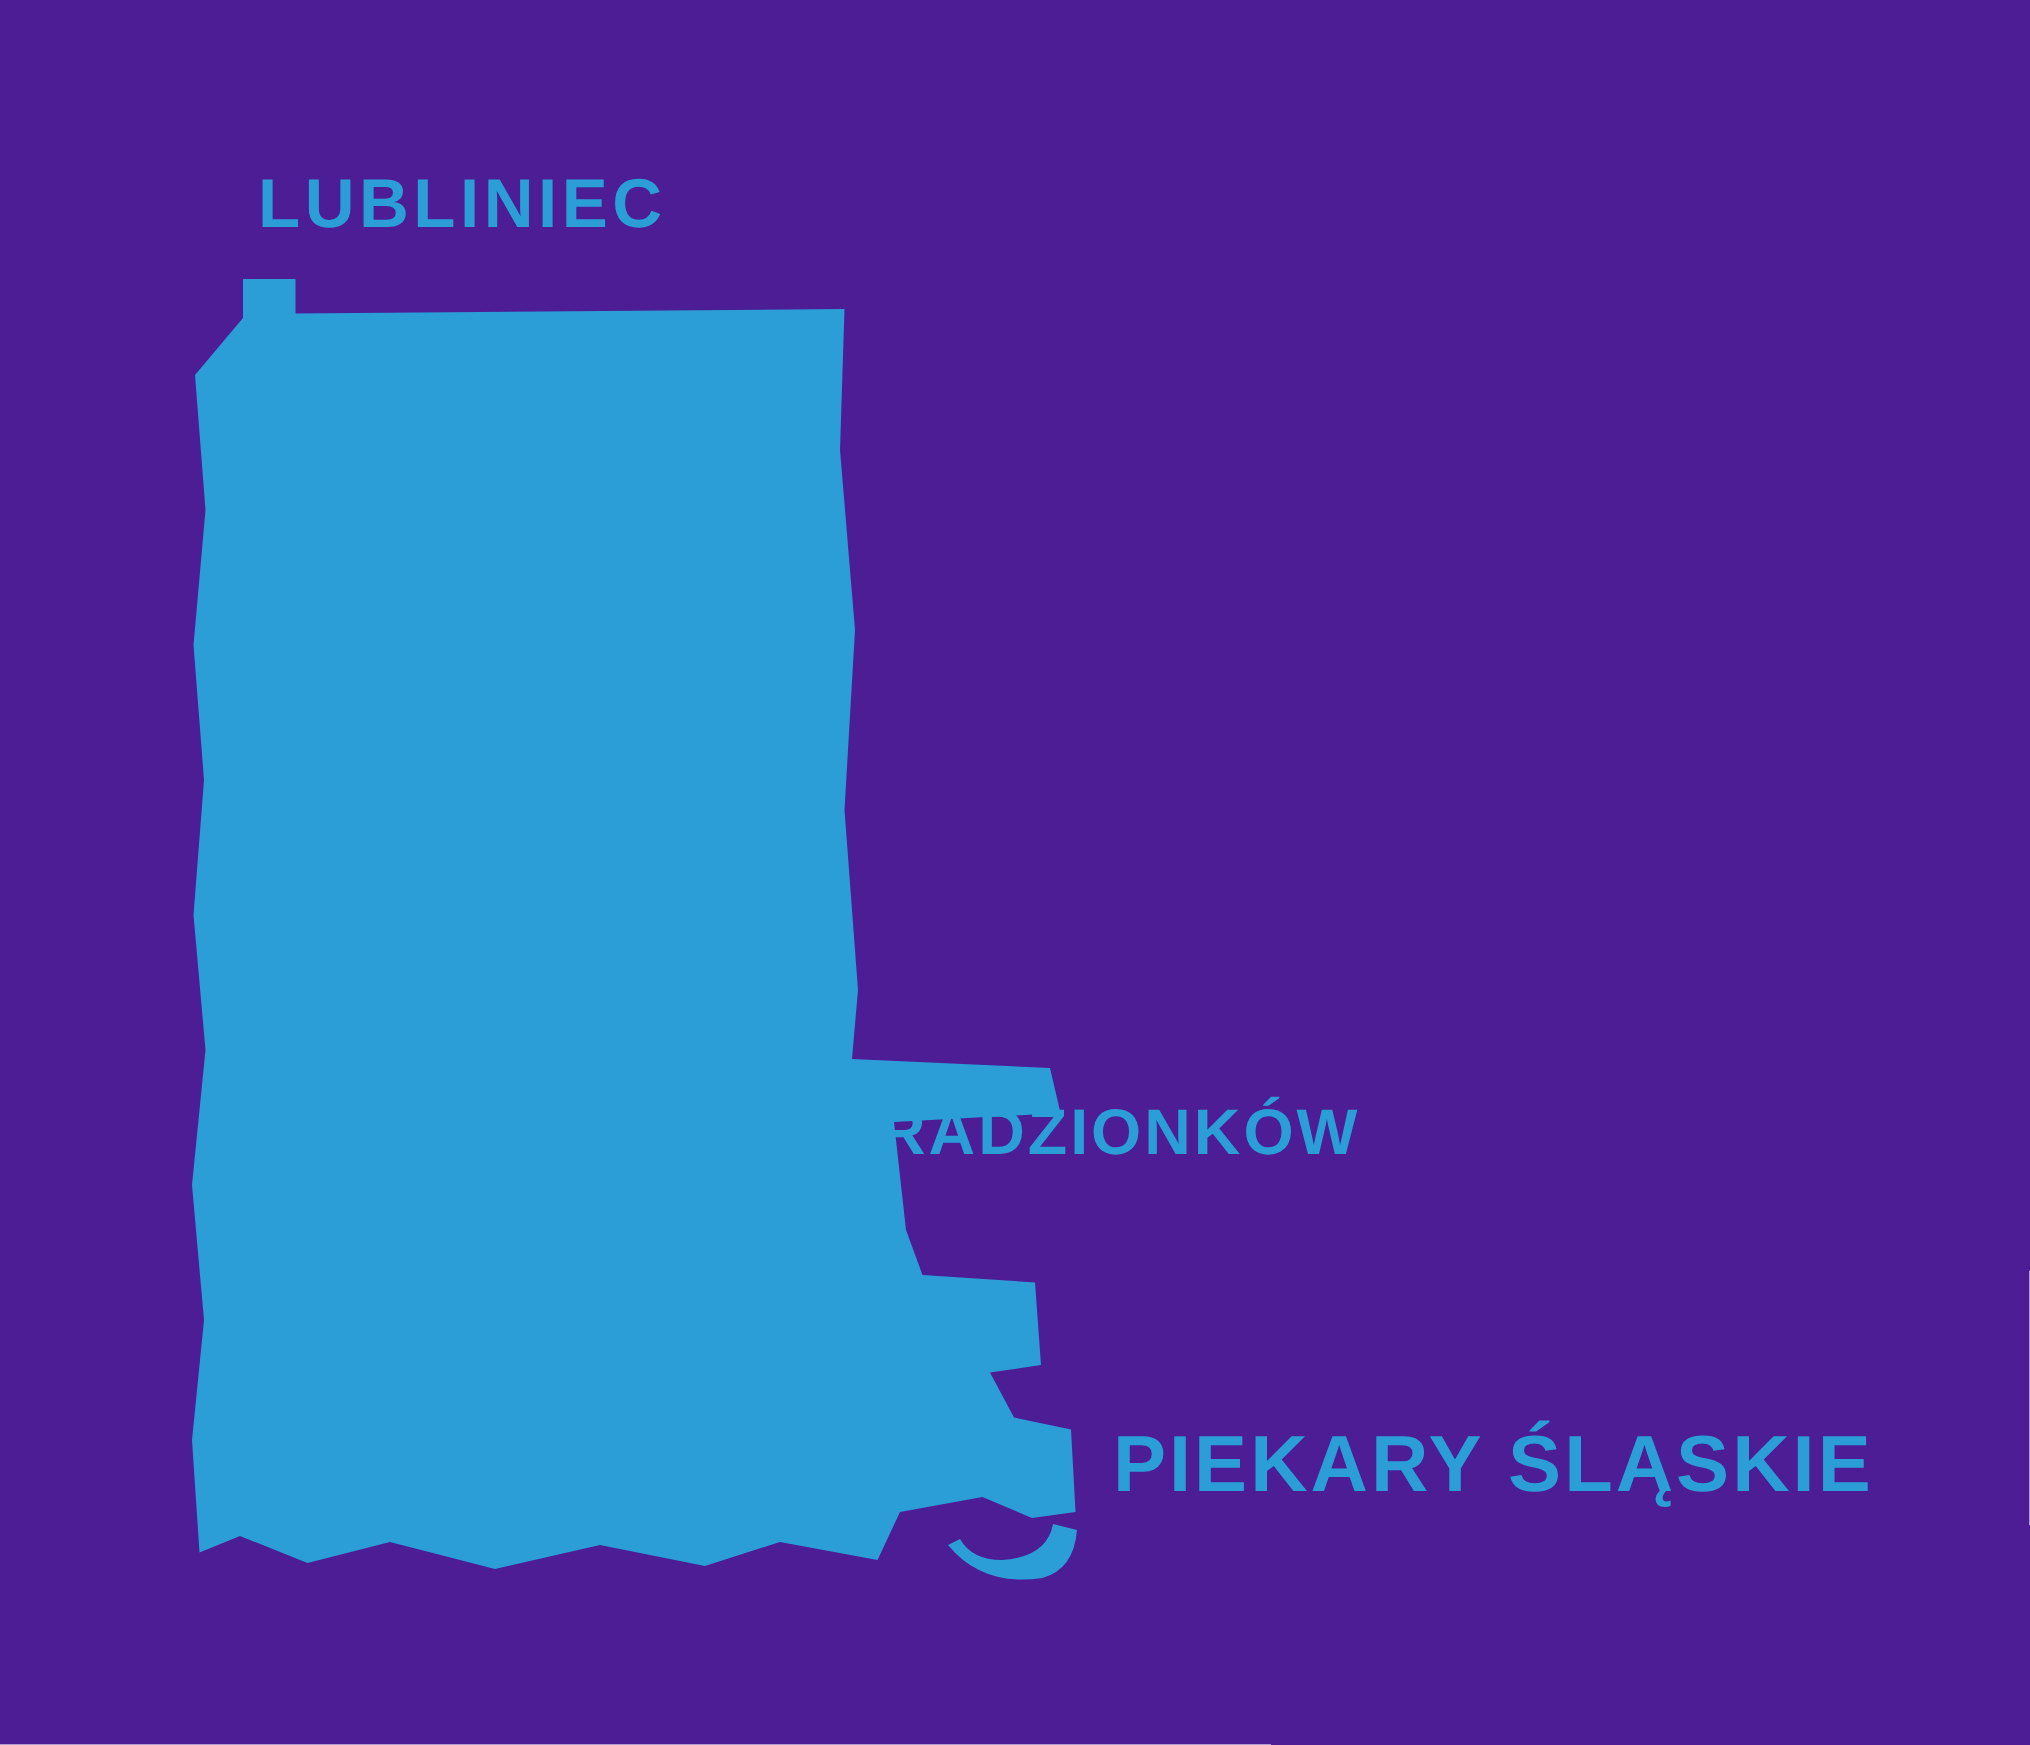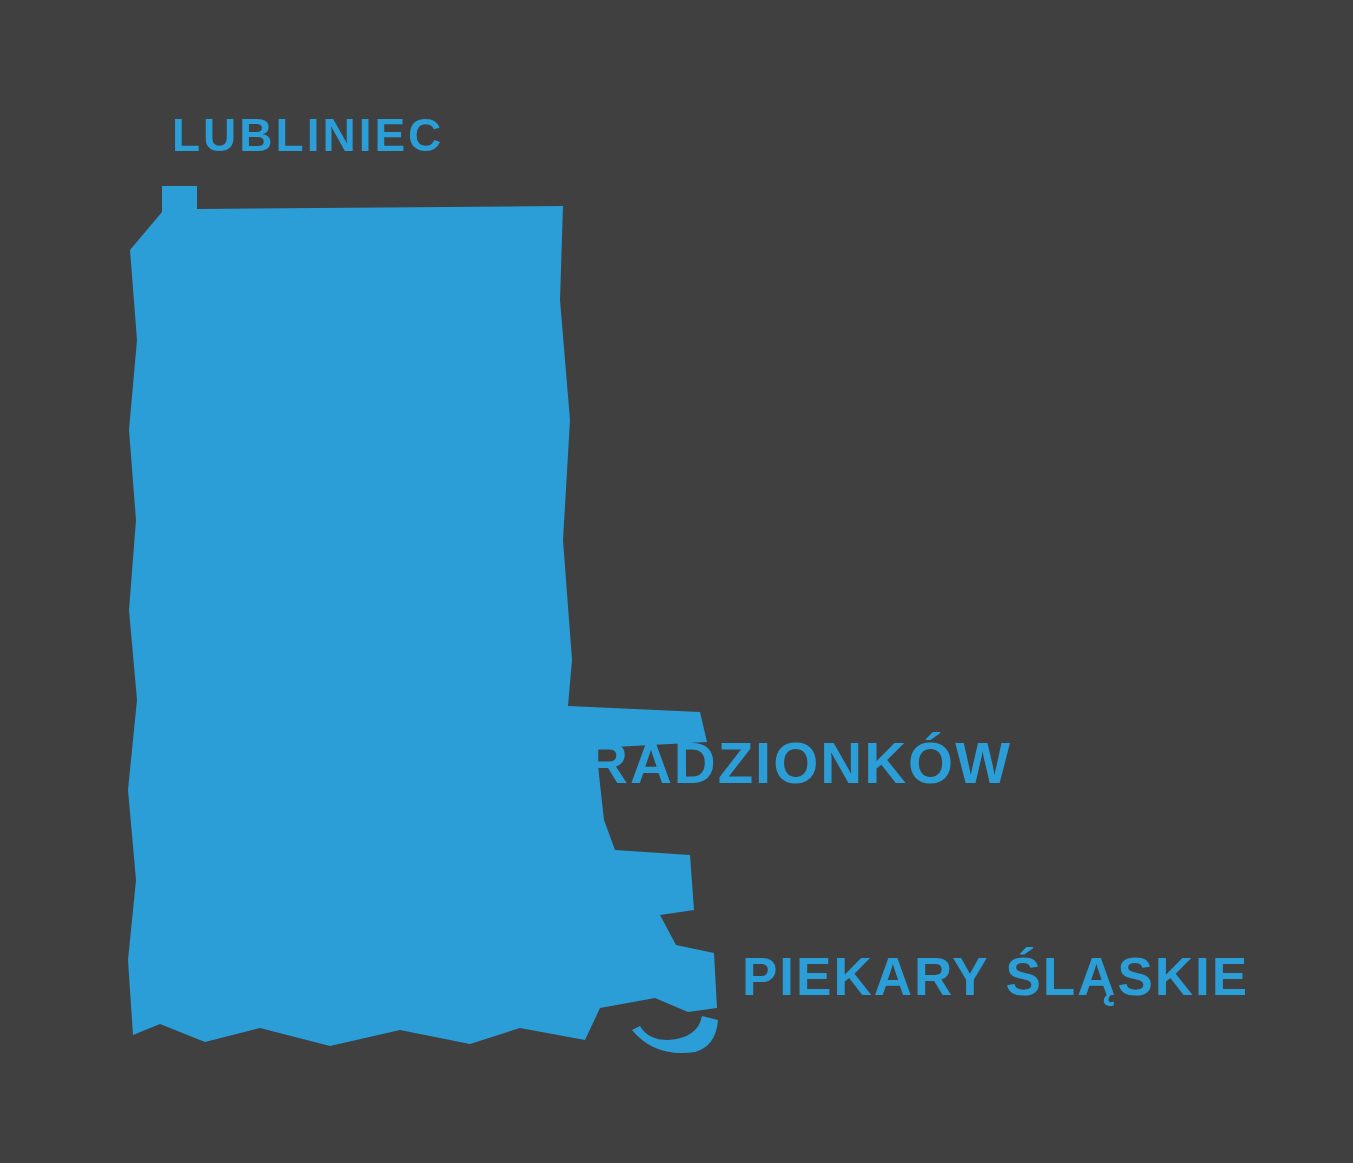--- a/index.html
+++ b/index.html
@@ -8,21 +8,21 @@
       width: 1353px;
       height: 1163px;
       background: #ffffff;
       overflow: hidden;
       font-family: "Liberation Sans", sans-serif;
     }
     .map-stage {
       position: relative;
       width: 1353px;
       height: 1163px;
-      background: #404040;
+      background: #4c1d95;
     }
     .map-svg {
       position: absolute;
       left: 0;
       top: 0;
       width: 1353px;
       height: 1163px;
       display: block;
     }
     .map-label {
@@ -35,21 +35,21 @@
     }
     .label-lubliniec {
       left: 172px;
       top: 112px;
       font-size: 46px;
       letter-spacing: 3px;
     }
     .label-radzionkow {
       left: 586px;
       top: 734px;
-      font-size: 58px;
+      font-size: 43px;
       letter-spacing: 2px;
     }
     .label-piekary {
       left: 742px;
       top: 950px;
       font-size: 53px;
       letter-spacing: 2px;
     }
   </style>
 </head>

